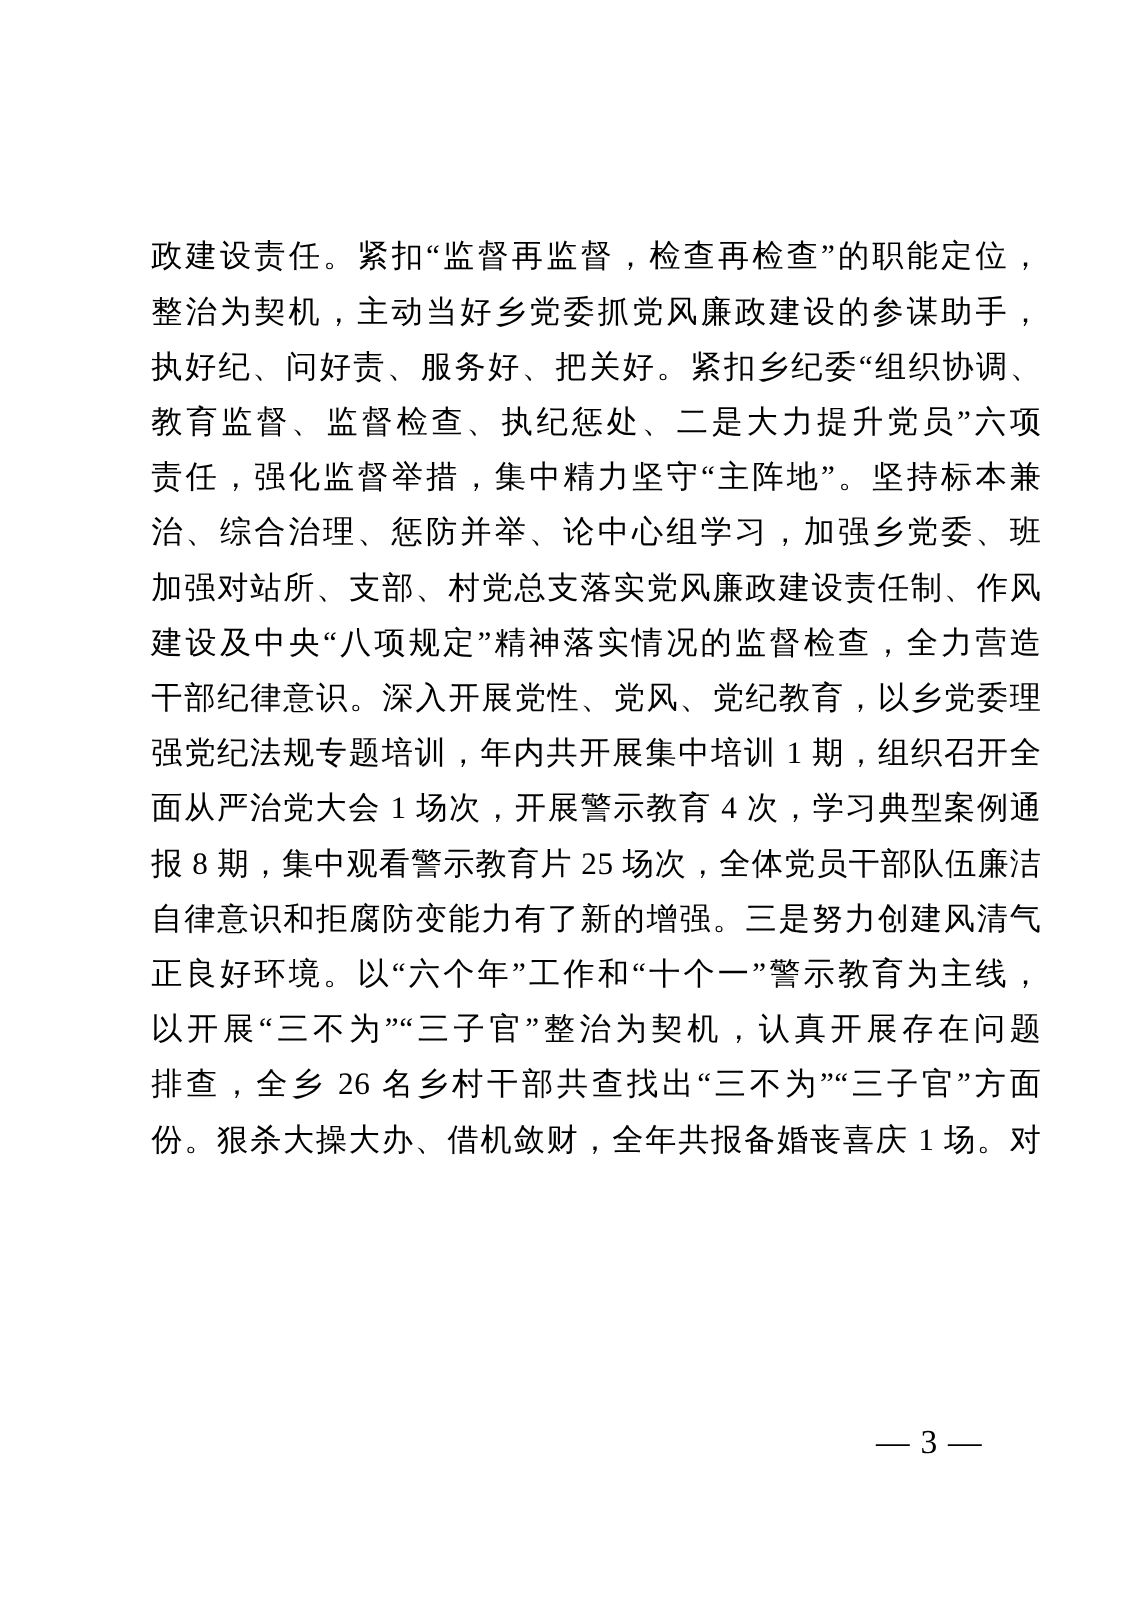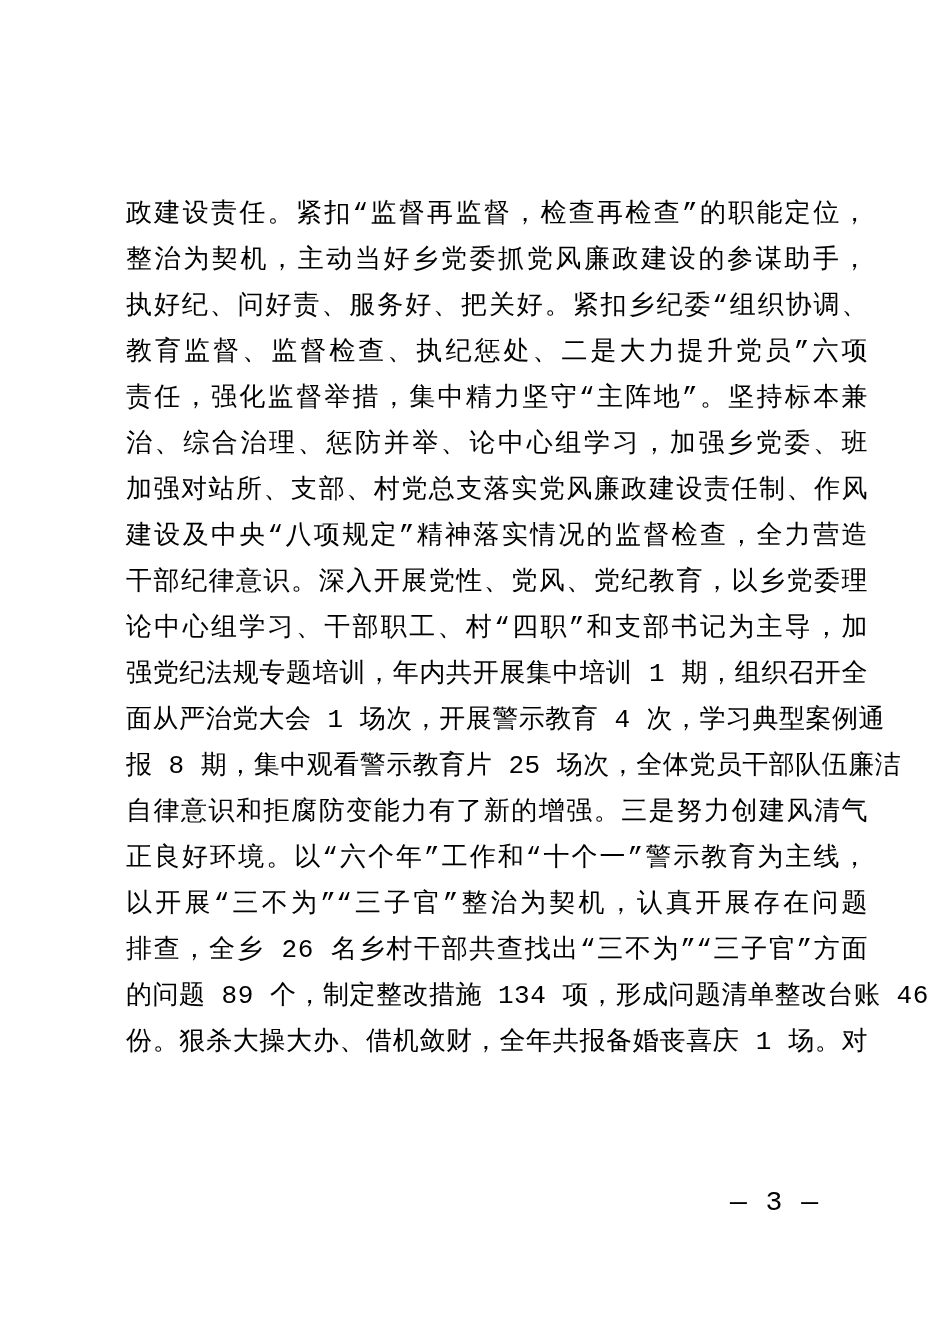--- a/index.html
+++ b/index.html
@@ -6,21 +6,21 @@
     margin: 0;
     padding: 0;
     background: #ffffff;
   }
   .page {
     position: relative;
     width: 950px;
     height: 1344px;
     background: #ffffff;
     overflow: hidden;
-    font-family: Liberation Mono, monospace;
+    font-family: Liberation Serif, serif;
     color: #000000;
   }
   .doc-body {
     position: absolute;
     left: 126px;
     top: 191px;
     width: 742px;
   }
   .text-line {
     width: 742px;
@@ -51,26 +51,24 @@
   <div class="doc-body">
       <div class="text-line">政建设责任。紧扣“监督再监督，检查再检查”的职能定位，</div>
       <div class="text-line">整治为契机，主动当好乡党委抓党风廉政建设的参谋助手，</div>
       <div class="text-line">执好纪、问好责、服务好、把关好。紧扣乡纪委“组织协调、</div>
       <div class="text-line">教育监督、监督检查、执纪惩处、二是大力提升党员”六项</div>
       <div class="text-line">责任，强化监督举措，集中精力坚守“主阵地”。坚持标本兼</div>
       <div class="text-line">治、综合治理、惩防并举、论中心组学习，加强乡党委、班</div>
       <div class="text-line">加强对站所、支部、村党总支落实党风廉政建设责任制、作风</div>
       <div class="text-line">建设及中央“八项规定”精神落实情况的监督检查，全力营造</div>
       <div class="text-line">干部纪律意识。深入开展党性、党风、党纪教育，以乡党委理</div>
-      <div class="text-line">论中心组学习、干部职工、村“四职”和支部书记为主导，加</div>
       <div class="text-line">强党纪法规专题培训，年内共开展集中培训 1 期，组织召开全</div>
       <div class="text-line">面从严治党大会 1 场次，开展警示教育 4 次，学习典型案例通</div>
       <div class="text-line">报 8 期，集中观看警示教育片 25 场次，全体党员干部队伍廉洁</div>
       <div class="text-line">自律意识和拒腐防变能力有了新的增强。三是努力创建风清气</div>
       <div class="text-line">正良好环境。以“六个年”工作和“十个一”警示教育为主线，</div>
       <div class="text-line">以开展“三不为”“三子官”整治为契机，认真开展存在问题</div>
       <div class="text-line">排查，全乡 26 名乡村干部共查找出“三不为”“三子官”方面</div>
-      <div class="text-line">的问题 89 个，制定整改措施 134 项，形成问题清单整改台账 46</div>
       <div class="text-line">份。狠杀大操大办、借机敛财，全年共报备婚丧喜庆 1 场。对</div>
     </div>
 
   <div class="page-footer">— 3 —</div>
 </div>
 
 </body></html>

